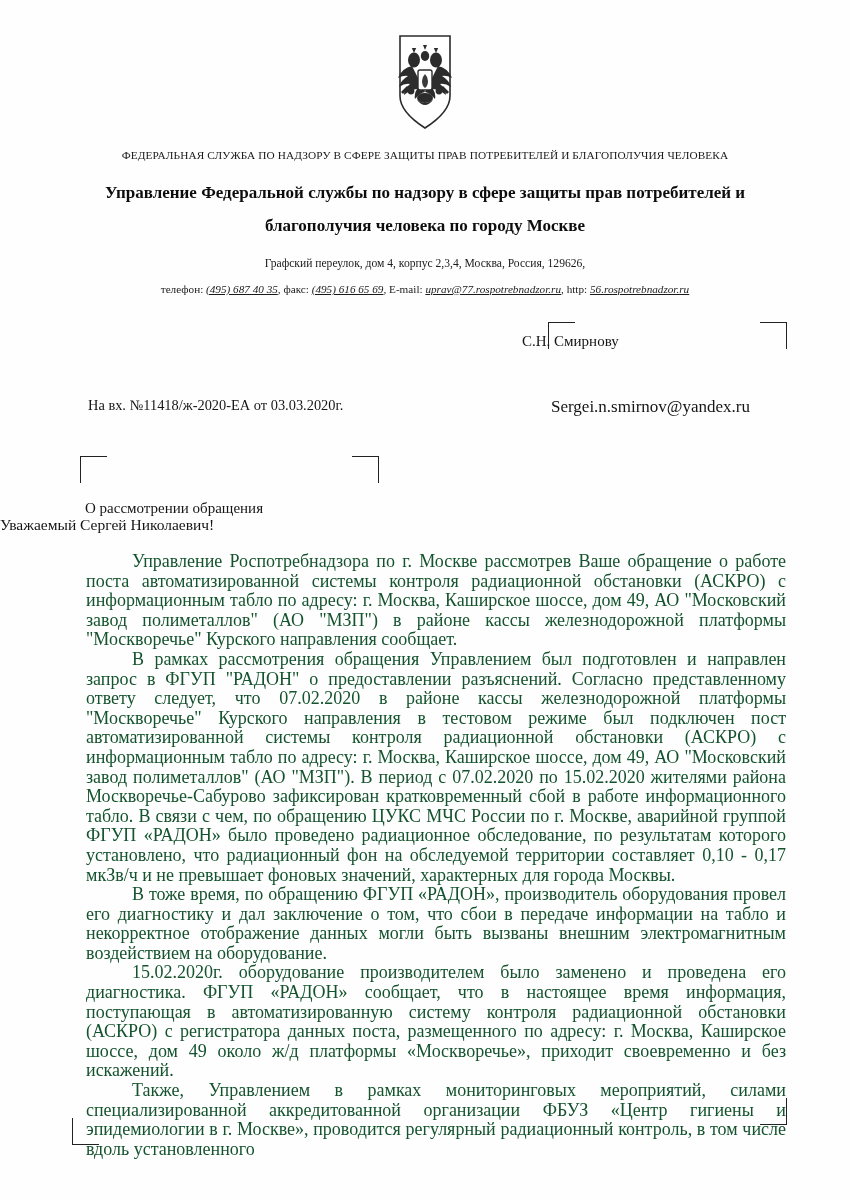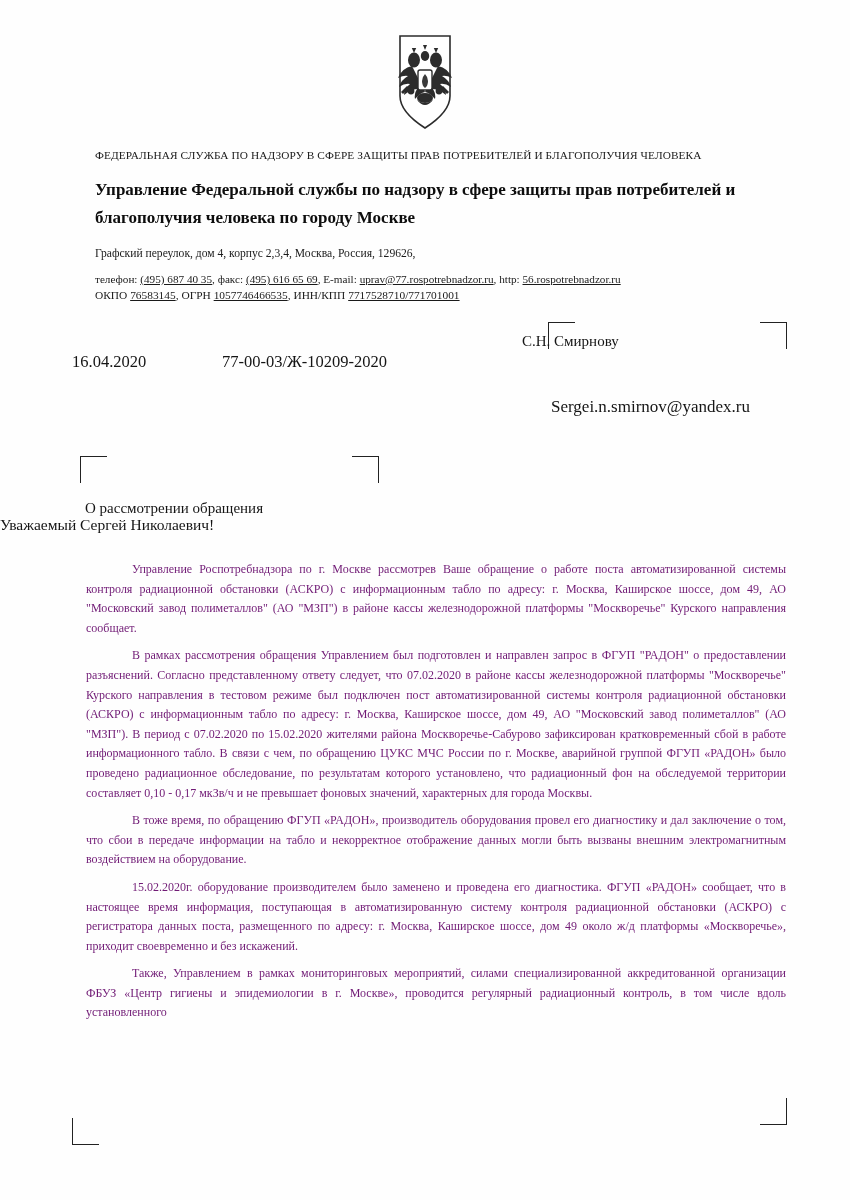--- a/index.html
+++ b/index.html
@@ -36,49 +36,49 @@
     height: 96px;
     display: block;
   }
 
   
   .hdr-block {
     position: absolute;
     top: 148px;
     left: 95px;
     width: 660px;
-    text-align: left;
+    text-align: center;
   }
   .hdr-agency {
     font-size: 11.3px;
     line-height: 15px;
     letter-spacing: 0.1px;
     color: #1a1a1a;
   }
   .hdr-title {
     margin-top: 13px;
     font-size: 17px;
     font-weight: bold;
-    line-height: 28px;
+    line-height: 33px;
     color: #0d0d0d;
   }
   .hdr-addr {
     margin-top: 14px;
     font-size: 11.6px;
     line-height: 16px;
     color: #1a1a1a;
   }
   .hdr-contacts {
     margin-top: 10px;
     font-size: 11.2px;
     line-height: 15.5px;
     color: #1a1a1a;
     white-space: nowrap;
   }
-  .hdr-contacts .u { text-decoration: underline; }
+  .hdr-contacts .u { text-decoration: underline; font-style: italic; }
   .hdr-reg {
     font-size: 11.4px;
     line-height: 15.5px;
     color: #1a1a1a;
   }
   .hdr-reg .u { text-decoration: underline; }
 
   
   .bracket {
     position: absolute;
@@ -146,26 +146,26 @@
   }
 
   
   .body-block {
     position: absolute;
     top: 552px;
     left: 86px;
     width: 700px;
   }
   .body-block p {
-    margin: 8px 0 0 0;
+    margin: 0 0 0 0;
     text-indent: 46px;
     text-align: justify;
-    font-size: 12px;
+    font-size: 18px;
     line-height: 19.6px;
-    color: #701a75;
+    color: #14532d;
     hyphens: none;
   }
 </style>
 </head>
 <body>
 
 <div class="page">
 
   <div class="emblem-wrap">
     <svg class="emblem" viewBox="0 0 62 96">
@@ -198,40 +198,30 @@
     <div class="hdr-contacts">
       <span>телефон:</span>
       <span class="u">(495) 687 40 35</span><span>,</span>
       <span>факс:</span>
       <span class="u">(495) 616 65 69</span><span>,</span>
       <span>E-mail:</span>
       <span class="u">uprav@77.rospotrebnadzor.ru</span><span>,</span>
       <span>http:</span>
       <span class="u">56.rospotrebnadzor.ru</span>
     </div>
-    <div class="hdr-reg">
-      <span>ОКПО</span>
-      <span class="u">76583145</span><span>,</span>
-      <span>ОГРН</span>
-      <span class="u">1057746466535</span><span>,</span>
-      <span>ИНН/КПП</span>
-      <span class="u">7717528710/771701001</span>
-    </div>
   </div>
 
   <div class="bracket tl" style="top:322px; left:548px;"></div>
   <div class="bracket tr" style="top:322px; left:760px;"></div>
 
   <div class="addressee">С.Н. Смирнову</div>
   <div class="addressee-email">Sergei.n.smirnov@yandex.ru</div>
 
-  <div class="date-row">
-    <span class="d-date">16.04.2020</span><span class="d-ref">77-00-03/Ж-10209-2020</span>
-  </div>
-
+
+  <div class="incoming-row">На вх. №11418/ж-2020-ЕА от 03.03.2020г.</div>
 
   <div class="bracket tl" style="top:456px; left:80px;"></div>
   <div class="bracket tr" style="top:456px; left:352px;"></div>
 
   <div class="subject">О рассмотрении обращения</div>
 
   <div class="salutation">Уважаемый Сергей Николаевич!</div>
 
   <div class="body-block">
     <p>Управление Роспотребнадзора по г. Москве рассмотрев Ваше обращение о работе поста автоматизированной системы контроля радиационной обстановки (АСКРО) с информационным табло по адресу: г. Москва, Каширское шоссе, дом 49, АО "Московский завод полиметаллов" (АО "МЗП") в районе кассы железнодорожной платформы "Москворечье" Курского направления сообщает.</p>

